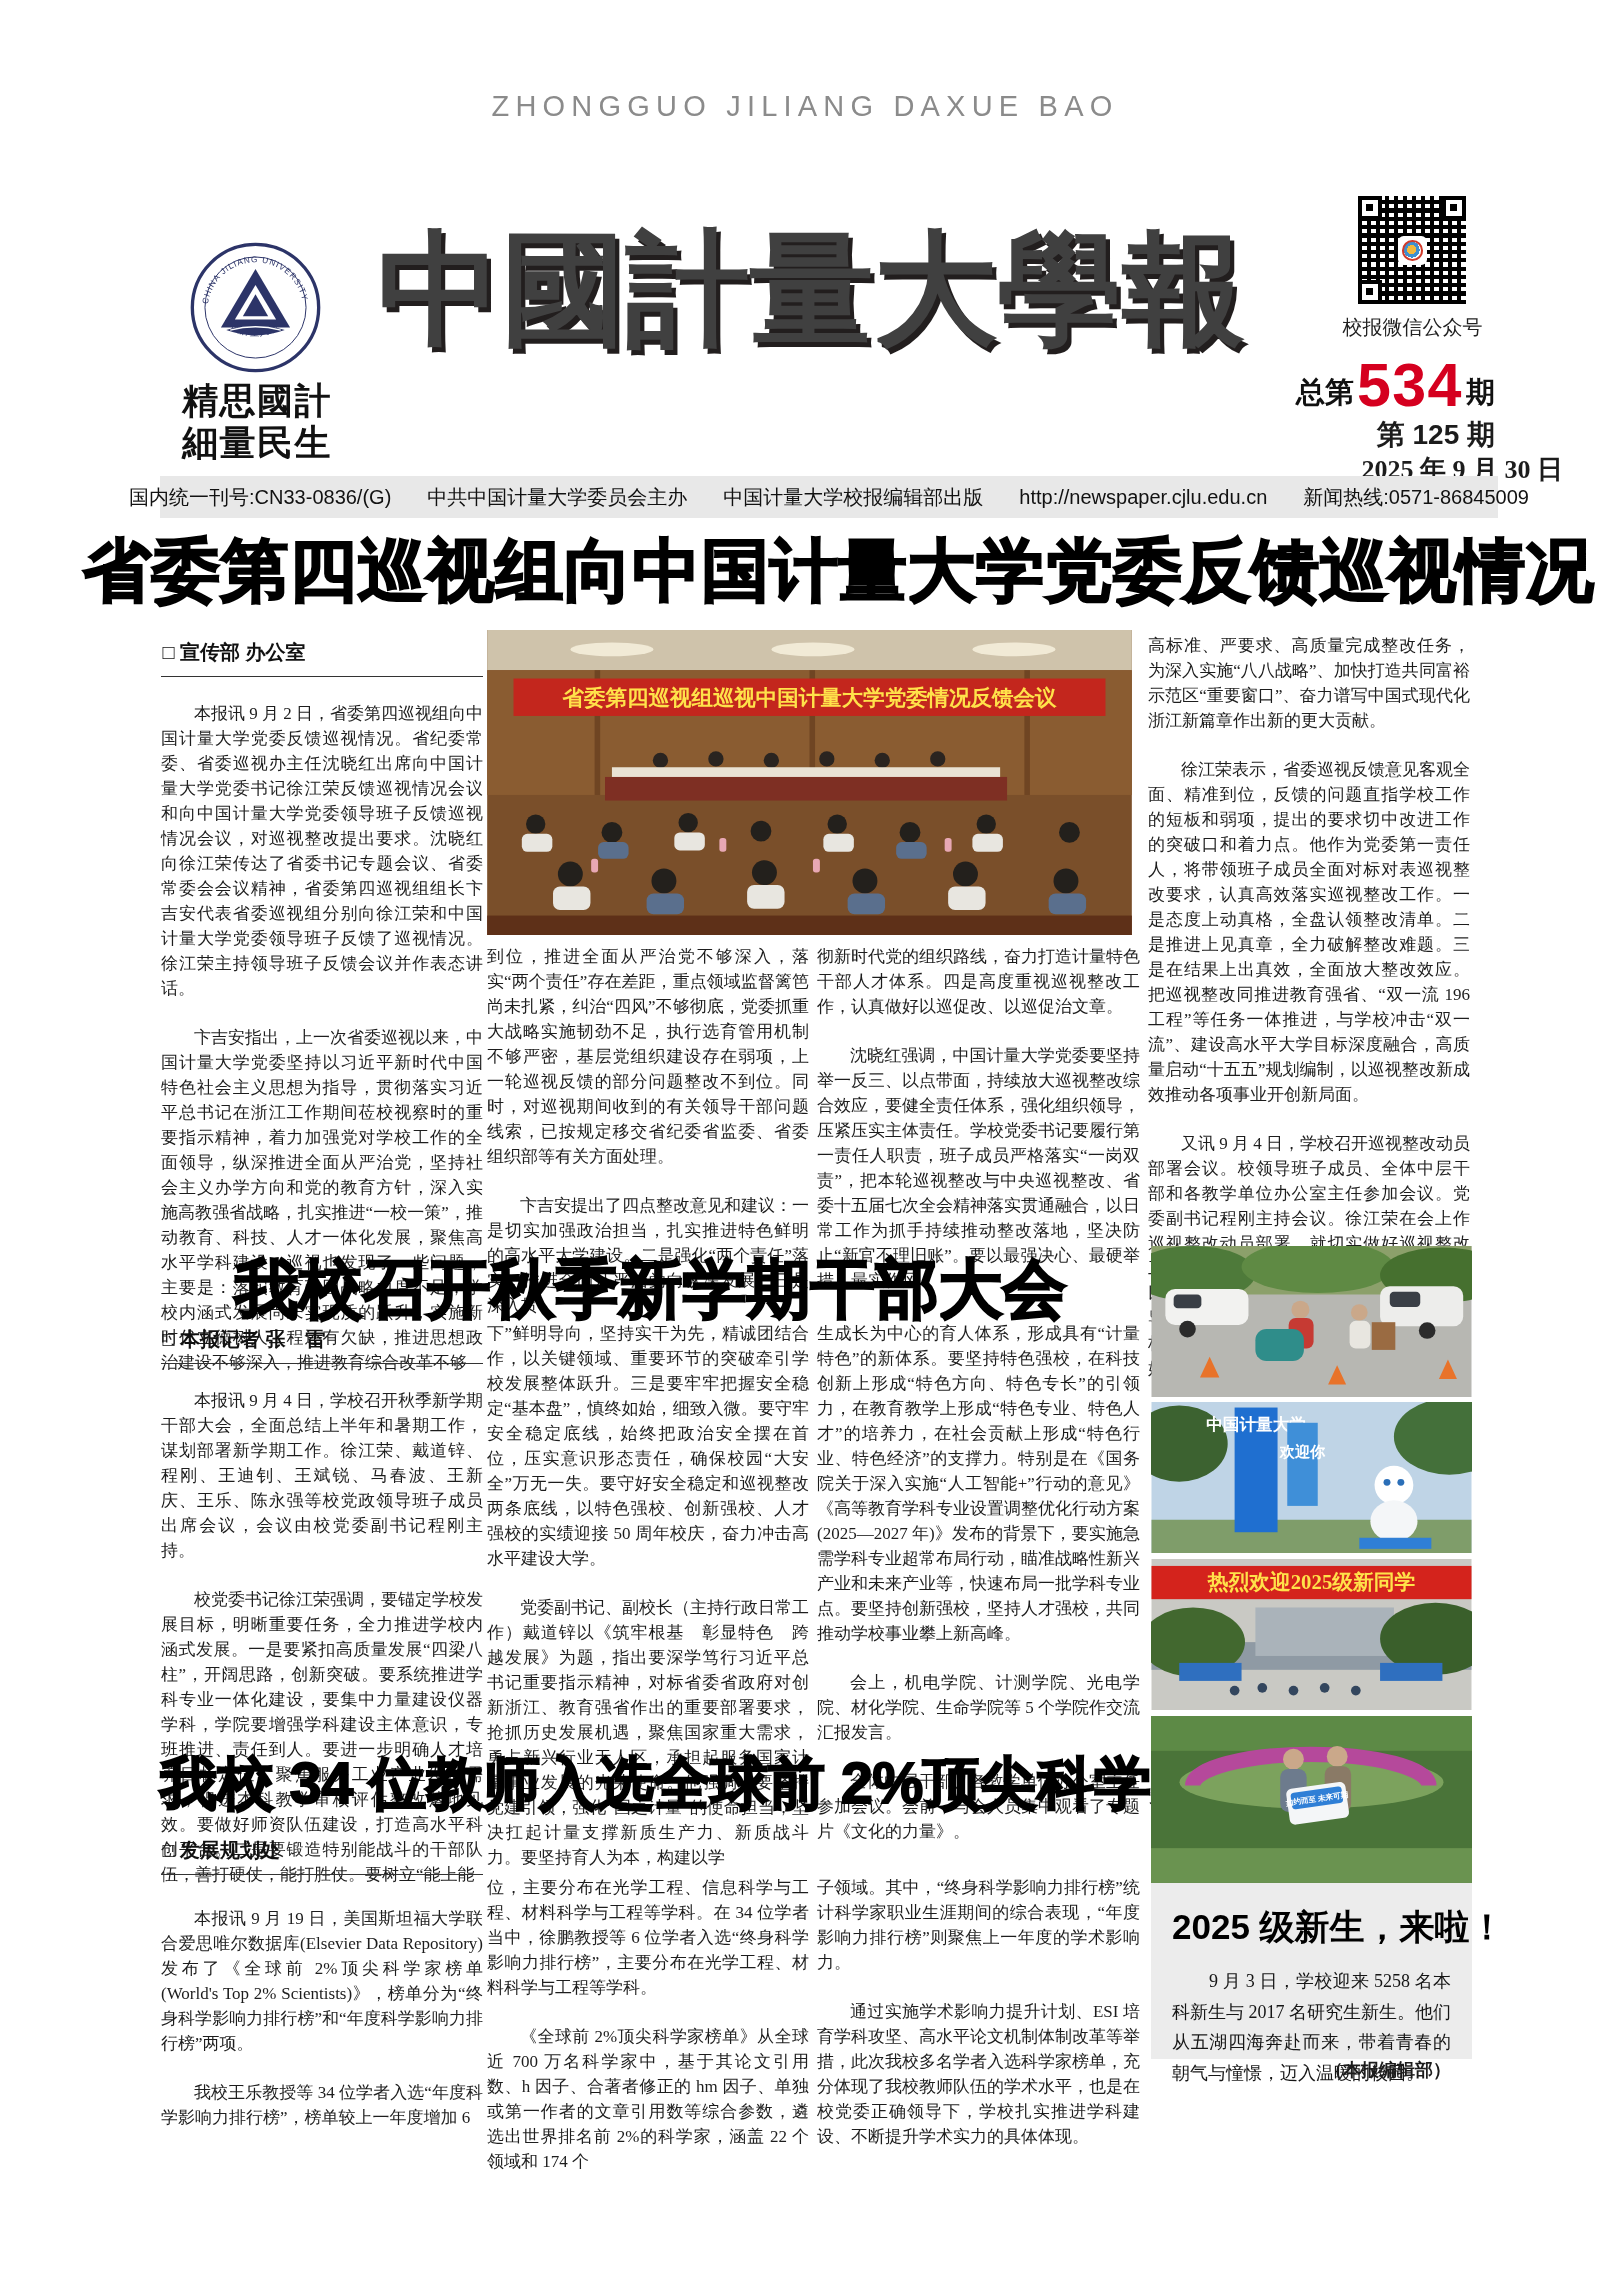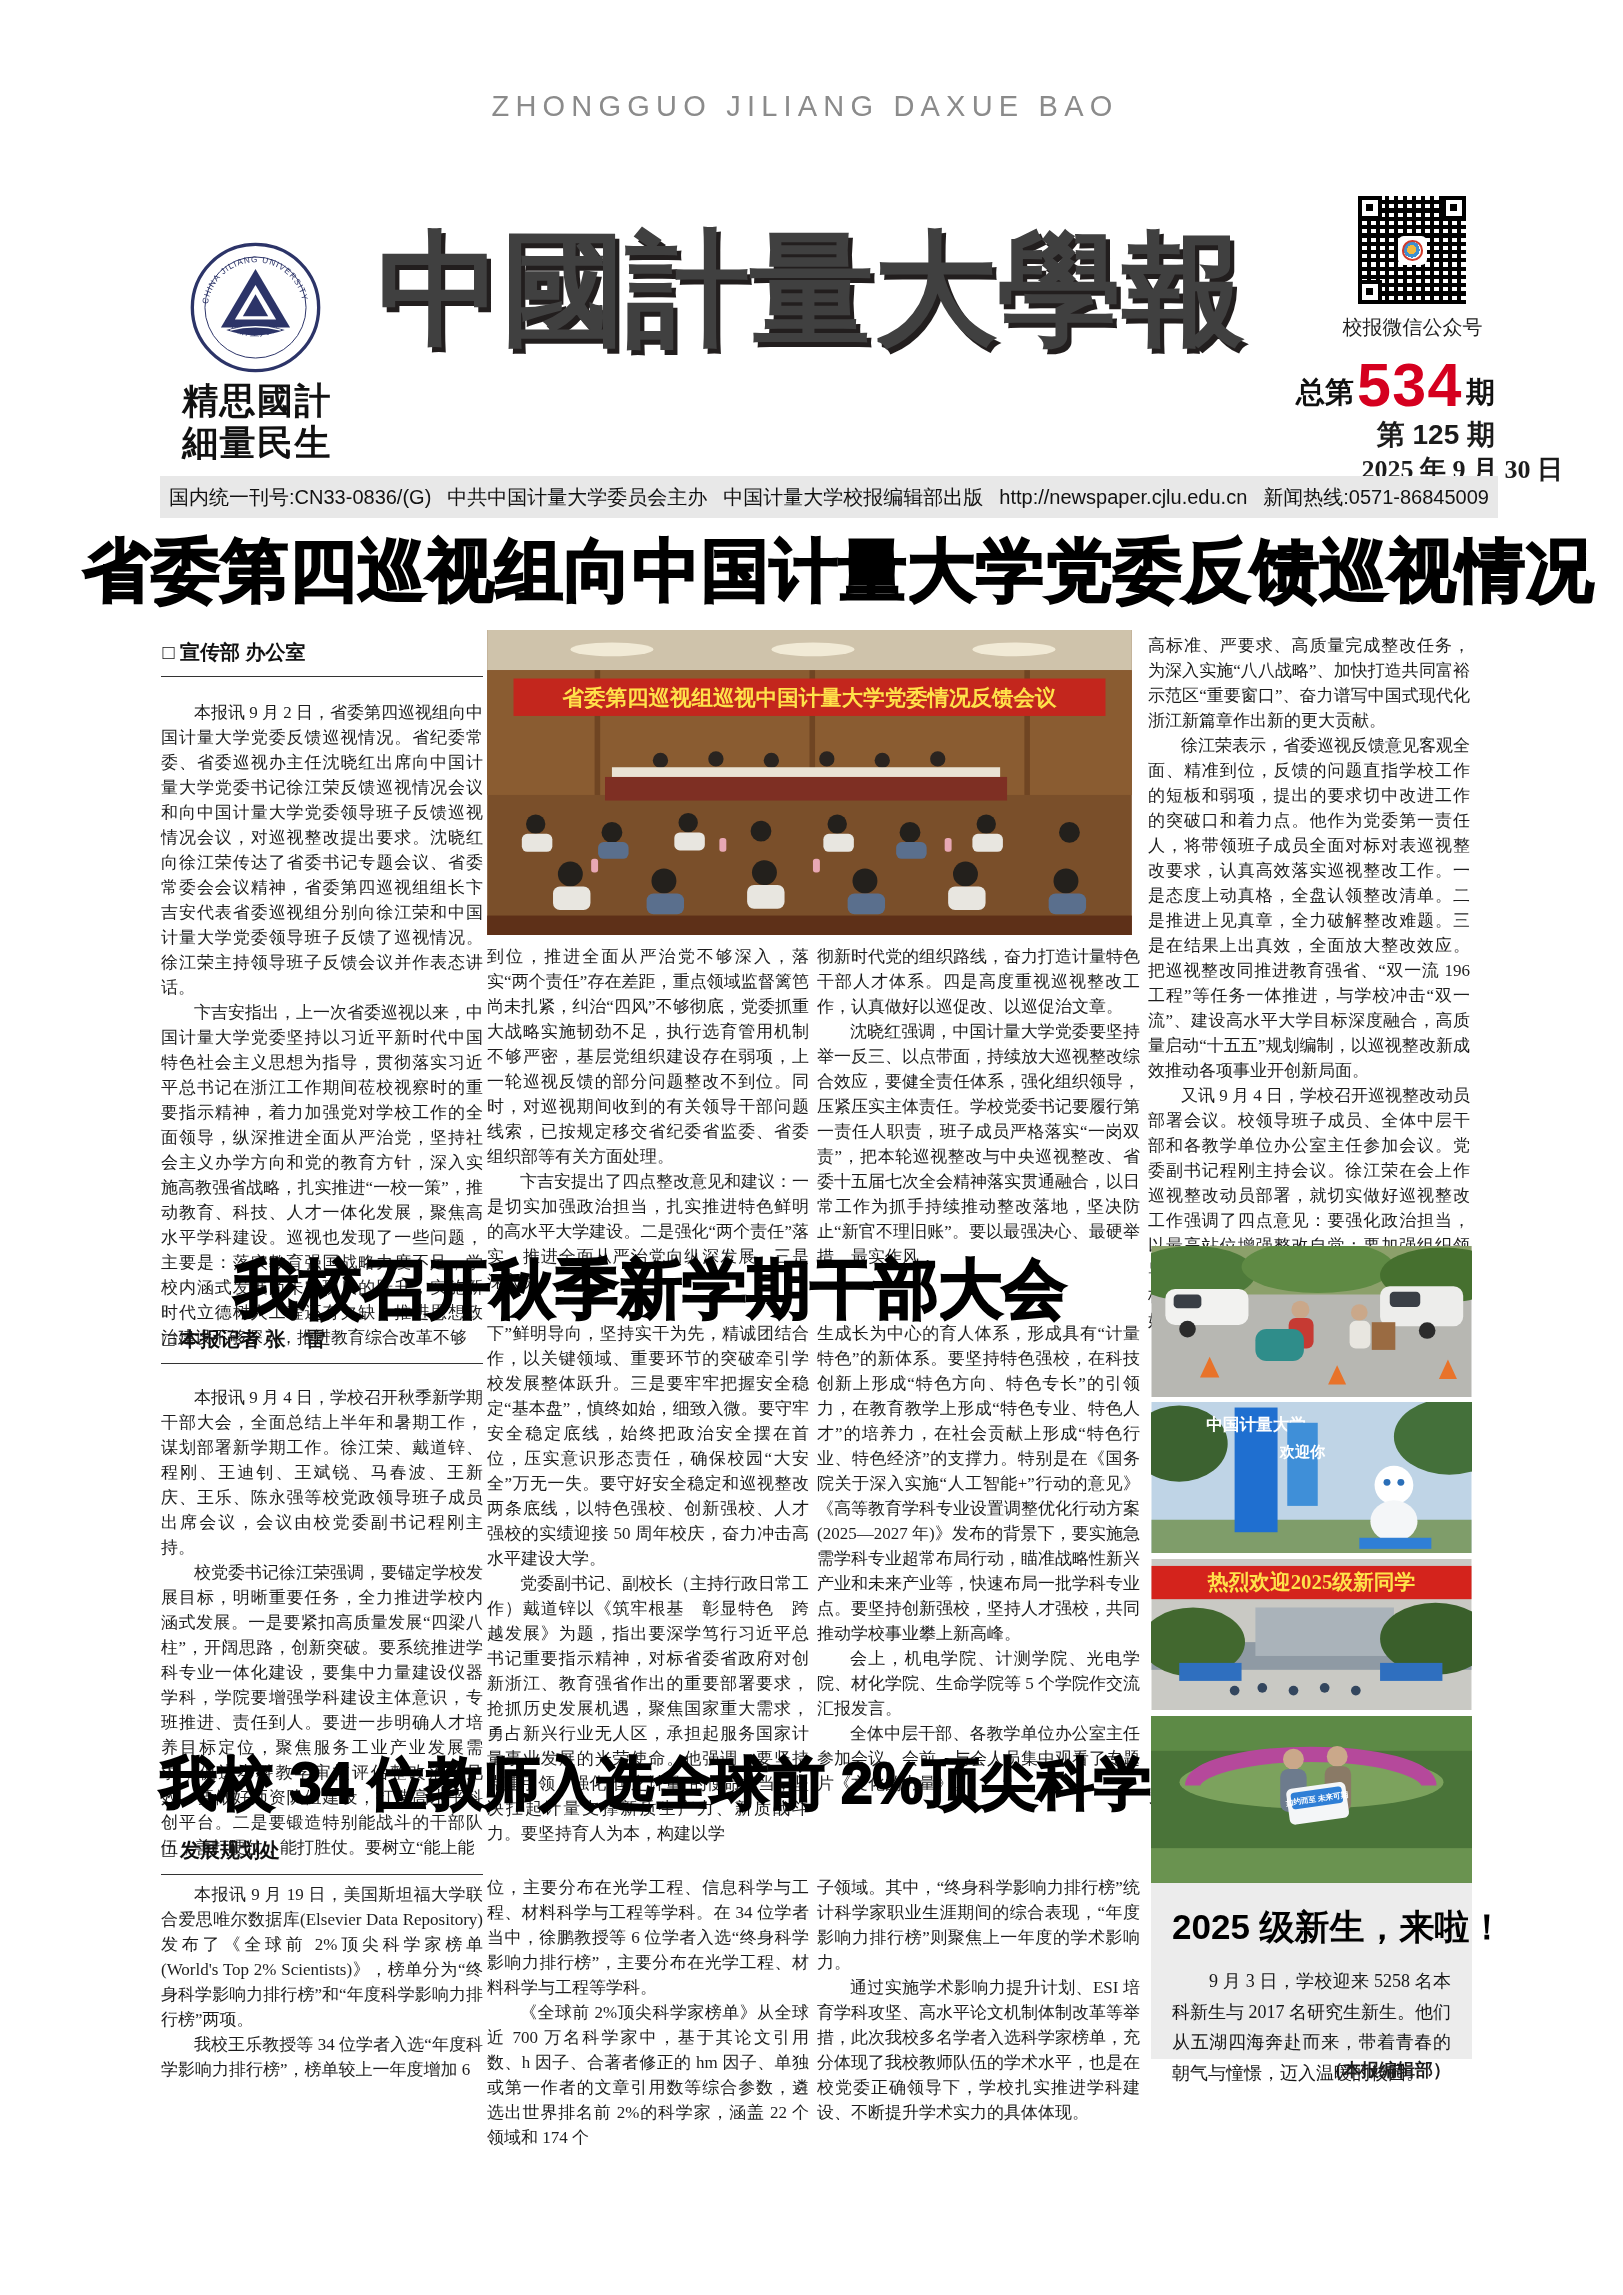--- a/index.html
+++ b/index.html
@@ -29,34 +29,34 @@
   .qrcap{left:1336px;top:314px;width:153px;text-align:center;font-size:20px;font-family:"Liberation Sans",sans-serif;color:#222;}
   .issue1{left:1273px;top:350px;width:222px;text-align:right;font-family:"Liberation Sans",sans-serif;}
   .issue1 .lbl{font-size:29px;font-weight:bold;color:#111;}
   .issue1 .num{font-size:61px;font-weight:bold;color:#d5001f;letter-spacing:1.4px;vertical-align:-4.2px;}
   .issue2{left:1273px;top:416px;width:222px;text-align:right;font-size:28px;font-weight:bold;
           font-family:"Liberation Sans",sans-serif;}
   .issuedate{left:1310px;top:452px;width:253px;text-align:right;font-size:26px;font-weight:bold;
           font-family:Liberation Serif, serif;}
 
   .infobar{left:160px;top:476px;width:1338px;height:42px;background:#e8e8e8;display:flex;align-items:center;
-           justify-content:center;gap:16px;font-size:20px;font-family:"Liberation Sans",sans-serif;color:#111;white-space:nowrap;}
+           justify-content:center;gap:36px;font-size:20px;font-family:"Liberation Sans",sans-serif;color:#111;white-space:nowrap;}
 
   
   .hl{font-family:"Liberation Sans",sans-serif;font-weight:900;color:#000;text-align:center;white-space:nowrap;}
   .hl1{left:83px;top:526px;width:1457px;font-size:68px;letter-spacing:0.7px;-webkit-text-stroke:2.1px #000;}
   .hl2{left:160px;top:1246px;width:981px;font-size:64px;-webkit-text-stroke:2.1px #000;}
   .hl3{left:160px;top:1746px;width:981px;font-size:57px;-webkit-text-stroke:2.1px #000;}
   .byline{font-family:"Liberation Sans",sans-serif;font-weight:bold;font-size:20px;color:#111;
           border-bottom:1.4px solid #333;padding:4.2px 1.4px 9.7px 1.4px;}
 
   
   .col{width:322px;}
   .col p{margin:0;font-size:17px;line-height:25px;text-align:justify;text-justify:inter-character;color:#1d1d1d;}
-  .col p.ind{text-indent:33px;}
+  .col p.ind{text-indent:33px;margin-top:24px;}
   .a1c1{left:161px;top:635px;}
   .a1c1 .byline{margin-bottom:23.6px;}
   .a1c2{left:487px;top:944px;}
   .a1c3{left:817px;top:944px;width:323px;}
   .a1c4{left:1148px;top:633px;}
   .a2c1{left:161px;top:1322px;}
   .a2c1 .byline{margin-bottom:21px;}
   .a2c2{left:487px;top:1321px;}
   .a2c3{left:817px;top:1321px;width:323px;}
   .byl3{left:161px;top:1833px;width:322px;}

